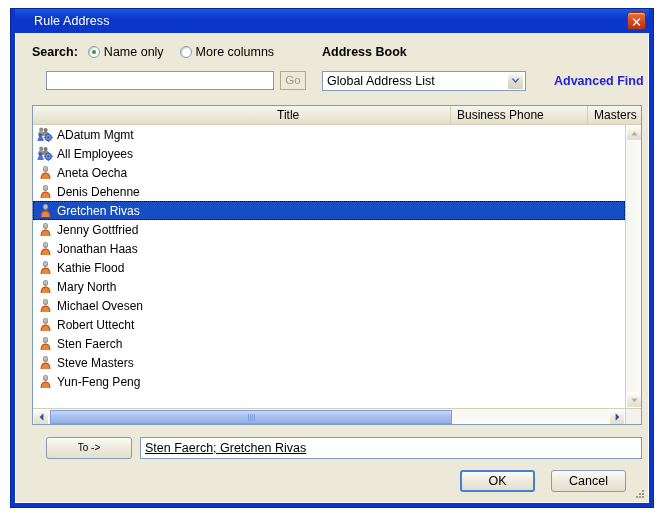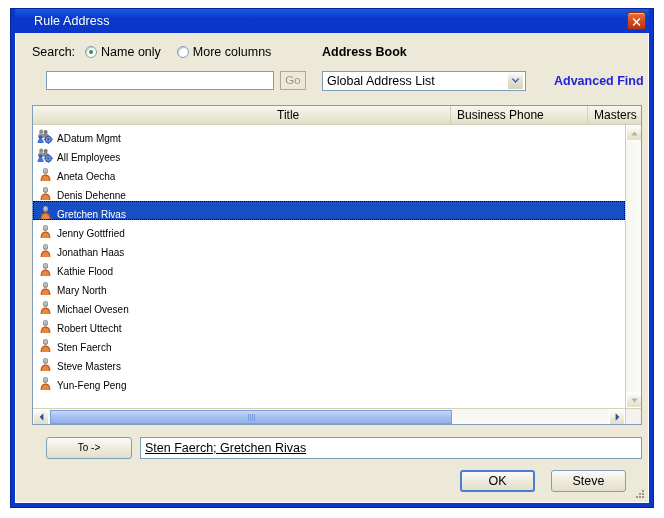--- a/index.html
+++ b/index.html
@@ -73,21 +73,21 @@
   
   .search-row {
     position: absolute;
     left: 16px;
     top: 12px;
     display: flex;
     align-items: center;
     font-size: 12.5px;
     color: #000;
   }
-  .lbl-bold { font-weight: normal; font-size: 12.5px; color: #000; }
+  .lbl-bold { font-weight: bold; font-size: 12.5px; color: #000; }
 
   .radio-wrap {
     display: flex;
     align-items: center;
     margin-left: 10px;
     cursor: pointer;
   }
   .radio {
     width: 12px; height: 12px;
     border-radius: 50%;
@@ -226,24 +226,24 @@
     position: absolute;
     left: 0;
     top: 19px;
     right: 16px;
     bottom: 16px;
     overflow: hidden;
     background: #ffffff;
   }
   .row {
     display: flex;
-    align-items: flex-end;
+    align-items: center;
     height: 19px;
     padding-left: 4px;
-    font-size: 10px;
+    font-size: 12px;
     color: #000;
     cursor: default;
     box-sizing: border-box;
   }
   .row.selected {
     background: #174ec4;
     color: #ffffff;
     outline: 1px dotted #000;
     outline-offset: -1px;
   }
@@ -664,21 +664,21 @@
       </div>
       <div id="hcorner"></div>
     </div>
 
     <div id="to-button">To -&gt;</div>
     <div id="recipients-field">
       <span id="recipients-text">Sten Faerch; Gretchen Rivas</span>
     </div>
 
     <div class="dlg-button" id="ok-button">OK</div>
-    <div class="dlg-button" id="cancel-button">Steve</div>
+    <div class="dlg-button" id="cancel-button">Cancel</div>
 
     <div id="resize-grip">
       <i style="left:8px;top:2px;"></i>
       <i style="left:8px;top:5px;"></i>
         <i style="left:5px;top:5px;"></i>
       <i style="left:8px;top:8px;"></i>
         <i style="left:5px;top:8px;"></i>
         <i style="left:2px;top:8px;"></i>
     </div>
 

